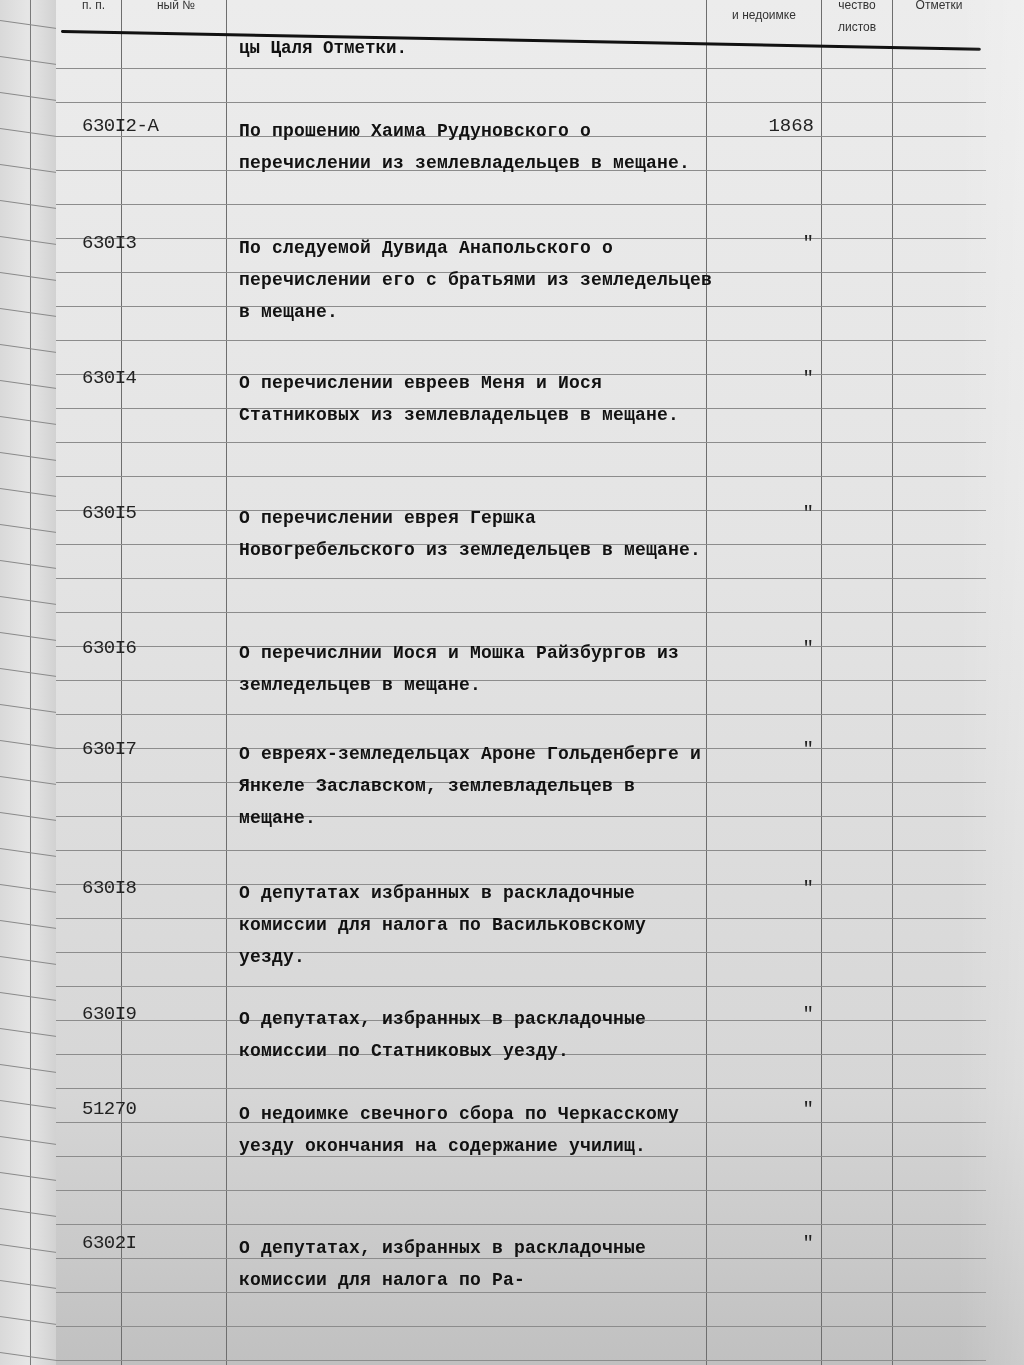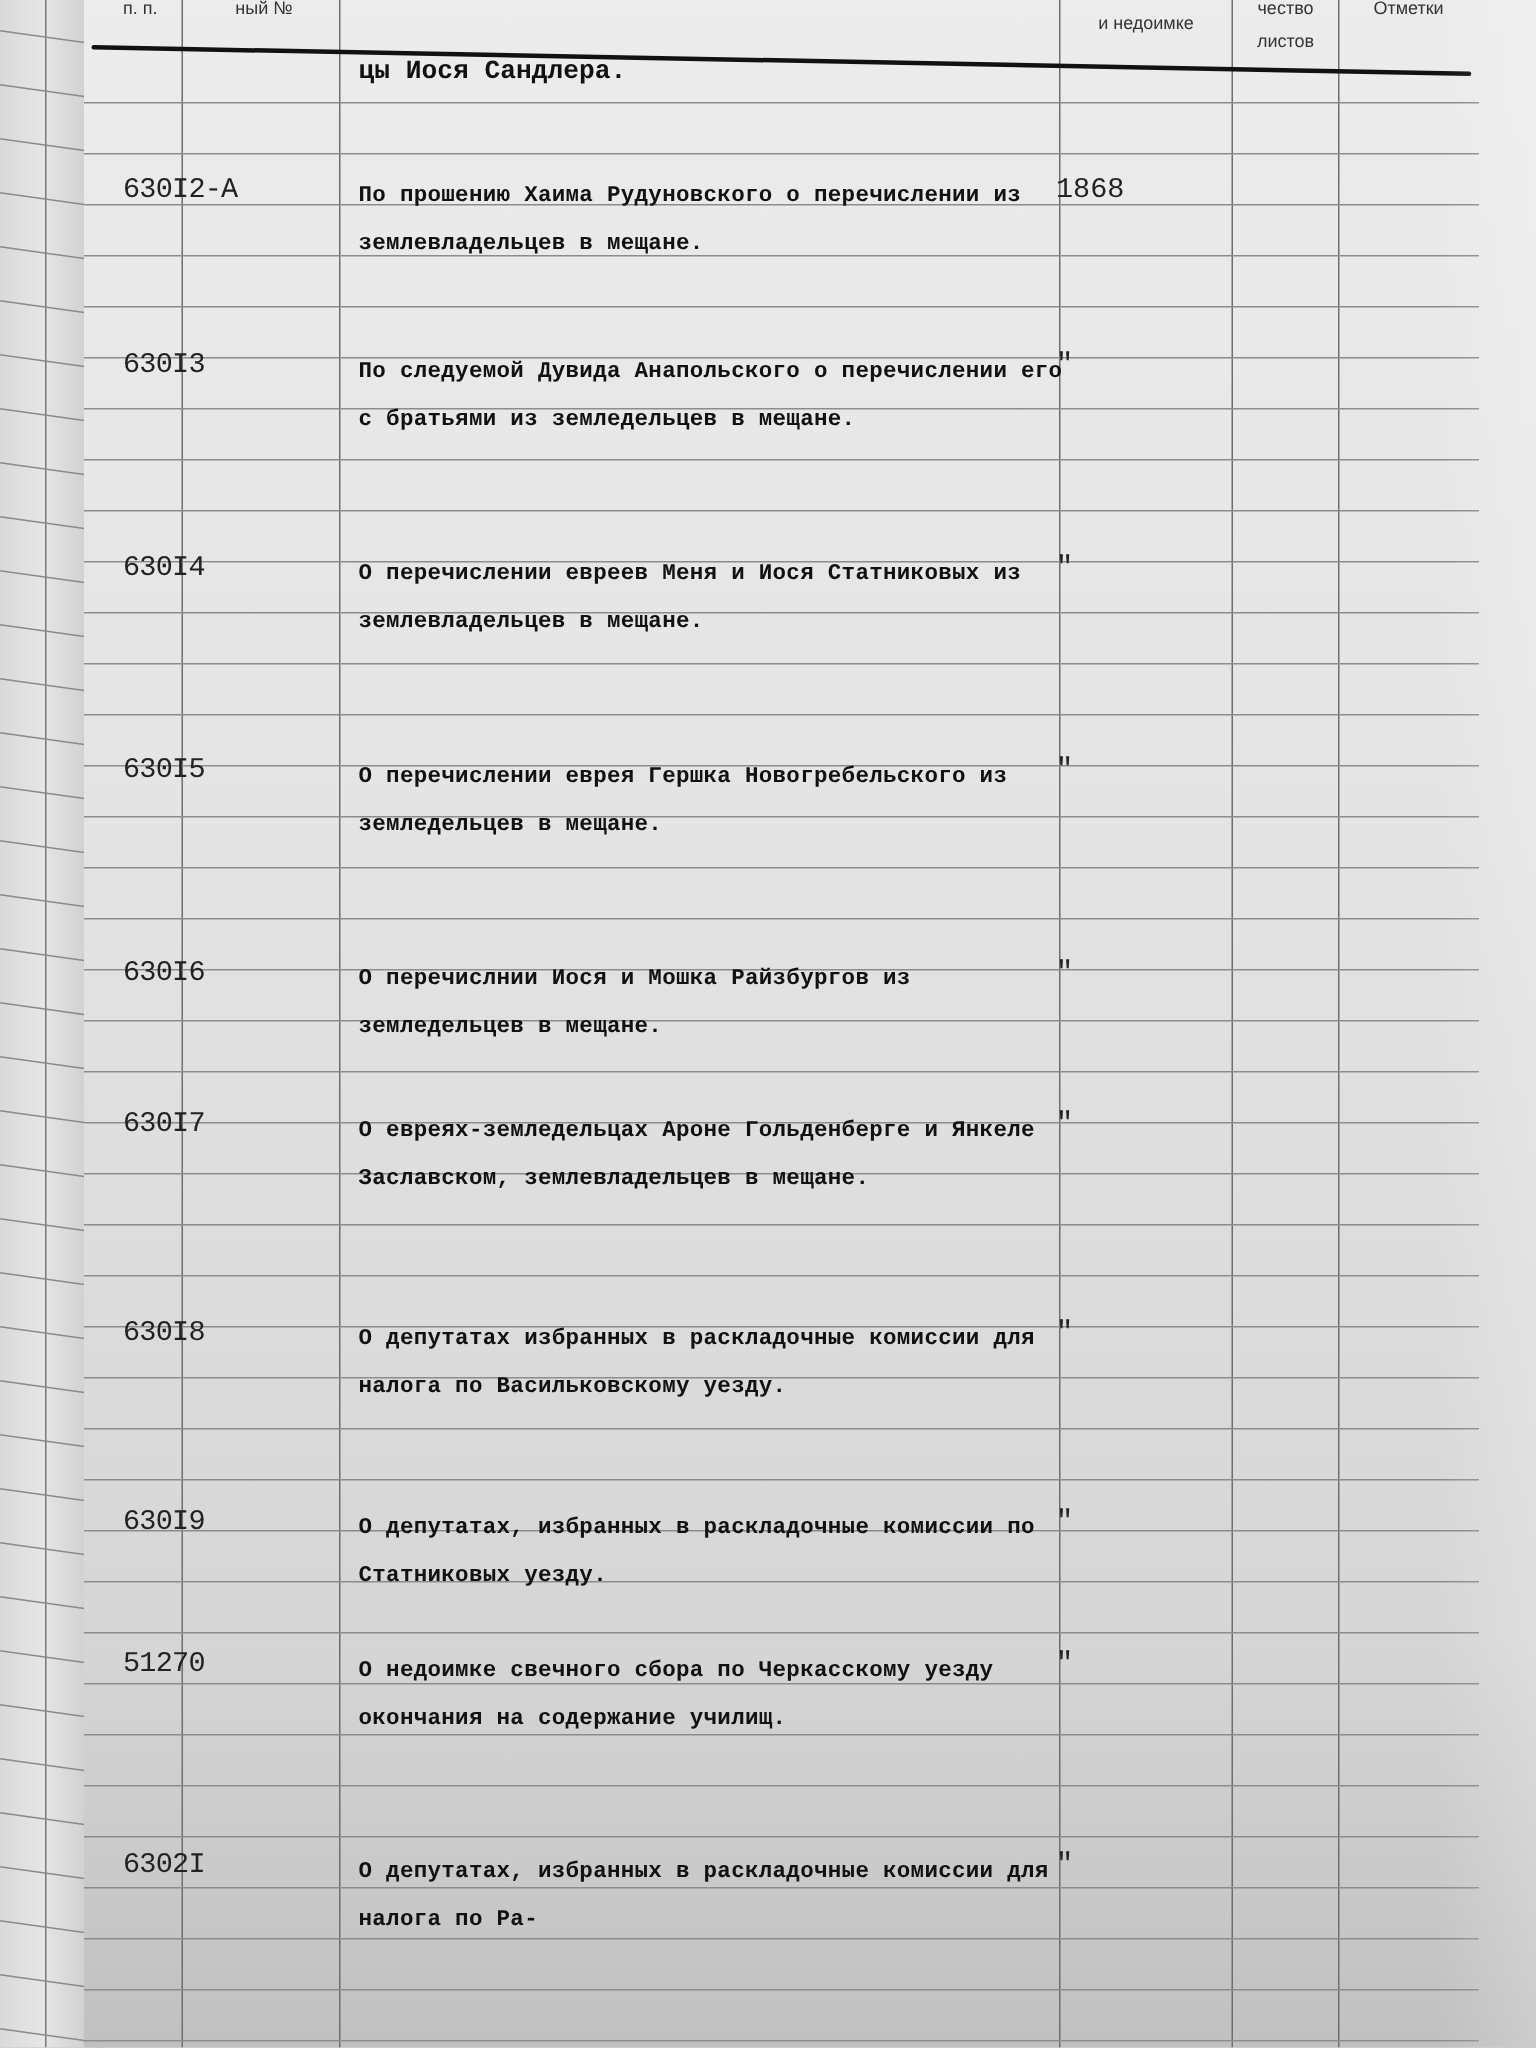--- a/index.html
+++ b/index.html
@@ -38,25 +38,25 @@
     .header-rule {
       position: absolute; left: 5px; top: 30px; width: 920px; height: 3px; background: #111;
       transform: rotate(1.1deg); transform-origin: left center; border-radius: 2px;
     }
     .ruling { position: absolute; left: 0; width: 930px; height: 1px; background: #8c8c8c; }
     .entry { position: absolute; left: 0; width: 930px; }
     .entry .num {
       position: absolute; left: 26px; top: 0; font-size: 19px; color: #222; letter-spacing: -0.5px;
     }
     .entry .desc {
-      position: absolute; left: 183px; top: 0; width: 480px; font-size: 15px; line-height: 32px;
+      position: absolute; left: 183px; top: 0; width: 480px; font-size: 18px; line-height: 32px;
       color: #111; font-weight: bold; letter-spacing: 0.2px;
     }
     .entry .date {
-      position: absolute; left: 648px; top: 0; width: 110px; text-align: left;
+      position: absolute; left: 648px; top: 0; width: 110px; text-align: right;
       font-size: 19px; color: #222;
     }
     .carry {
       position: absolute; left: 183px; top: 38px; font-size: 17.5px; font-weight: bold; color: #111;
     }
   </style>
 </head>
 <body>
 
 <div class="left-page">
@@ -151,21 +151,21 @@
       <div class="ruling" style="top: 1122px;"></div>
       <div class="ruling" style="top: 1156px;"></div>
       <div class="ruling" style="top: 1190px;"></div>
       <div class="ruling" style="top: 1224px;"></div>
       <div class="ruling" style="top: 1258px;"></div>
       <div class="ruling" style="top: 1292px;"></div>
       <div class="ruling" style="top: 1326px;"></div>
       <div class="ruling" style="top: 1360px;"></div>
     </div>
 
-  <div class="carry">цы Иося Сандлера.</div>
+  <div class="carry">цы Цаля Отметки.</div>
 
   <div class="entry" style="top:115px">
     <div class="num">630I2-А</div>
     <div class="desc">По прошению Хаима Рудуновского о перечислении из землевладельцев в мещане.</div>
     <div class="date">1868</div>
   </div>
   <div class="entry" style="top:232px">
     <div class="num">630I3</div>
     <div class="desc">По следуемой Дувида Анапольского о перечислении его с братьями из земледельцев в мещане.</div>
     <div class="date">"</div>

